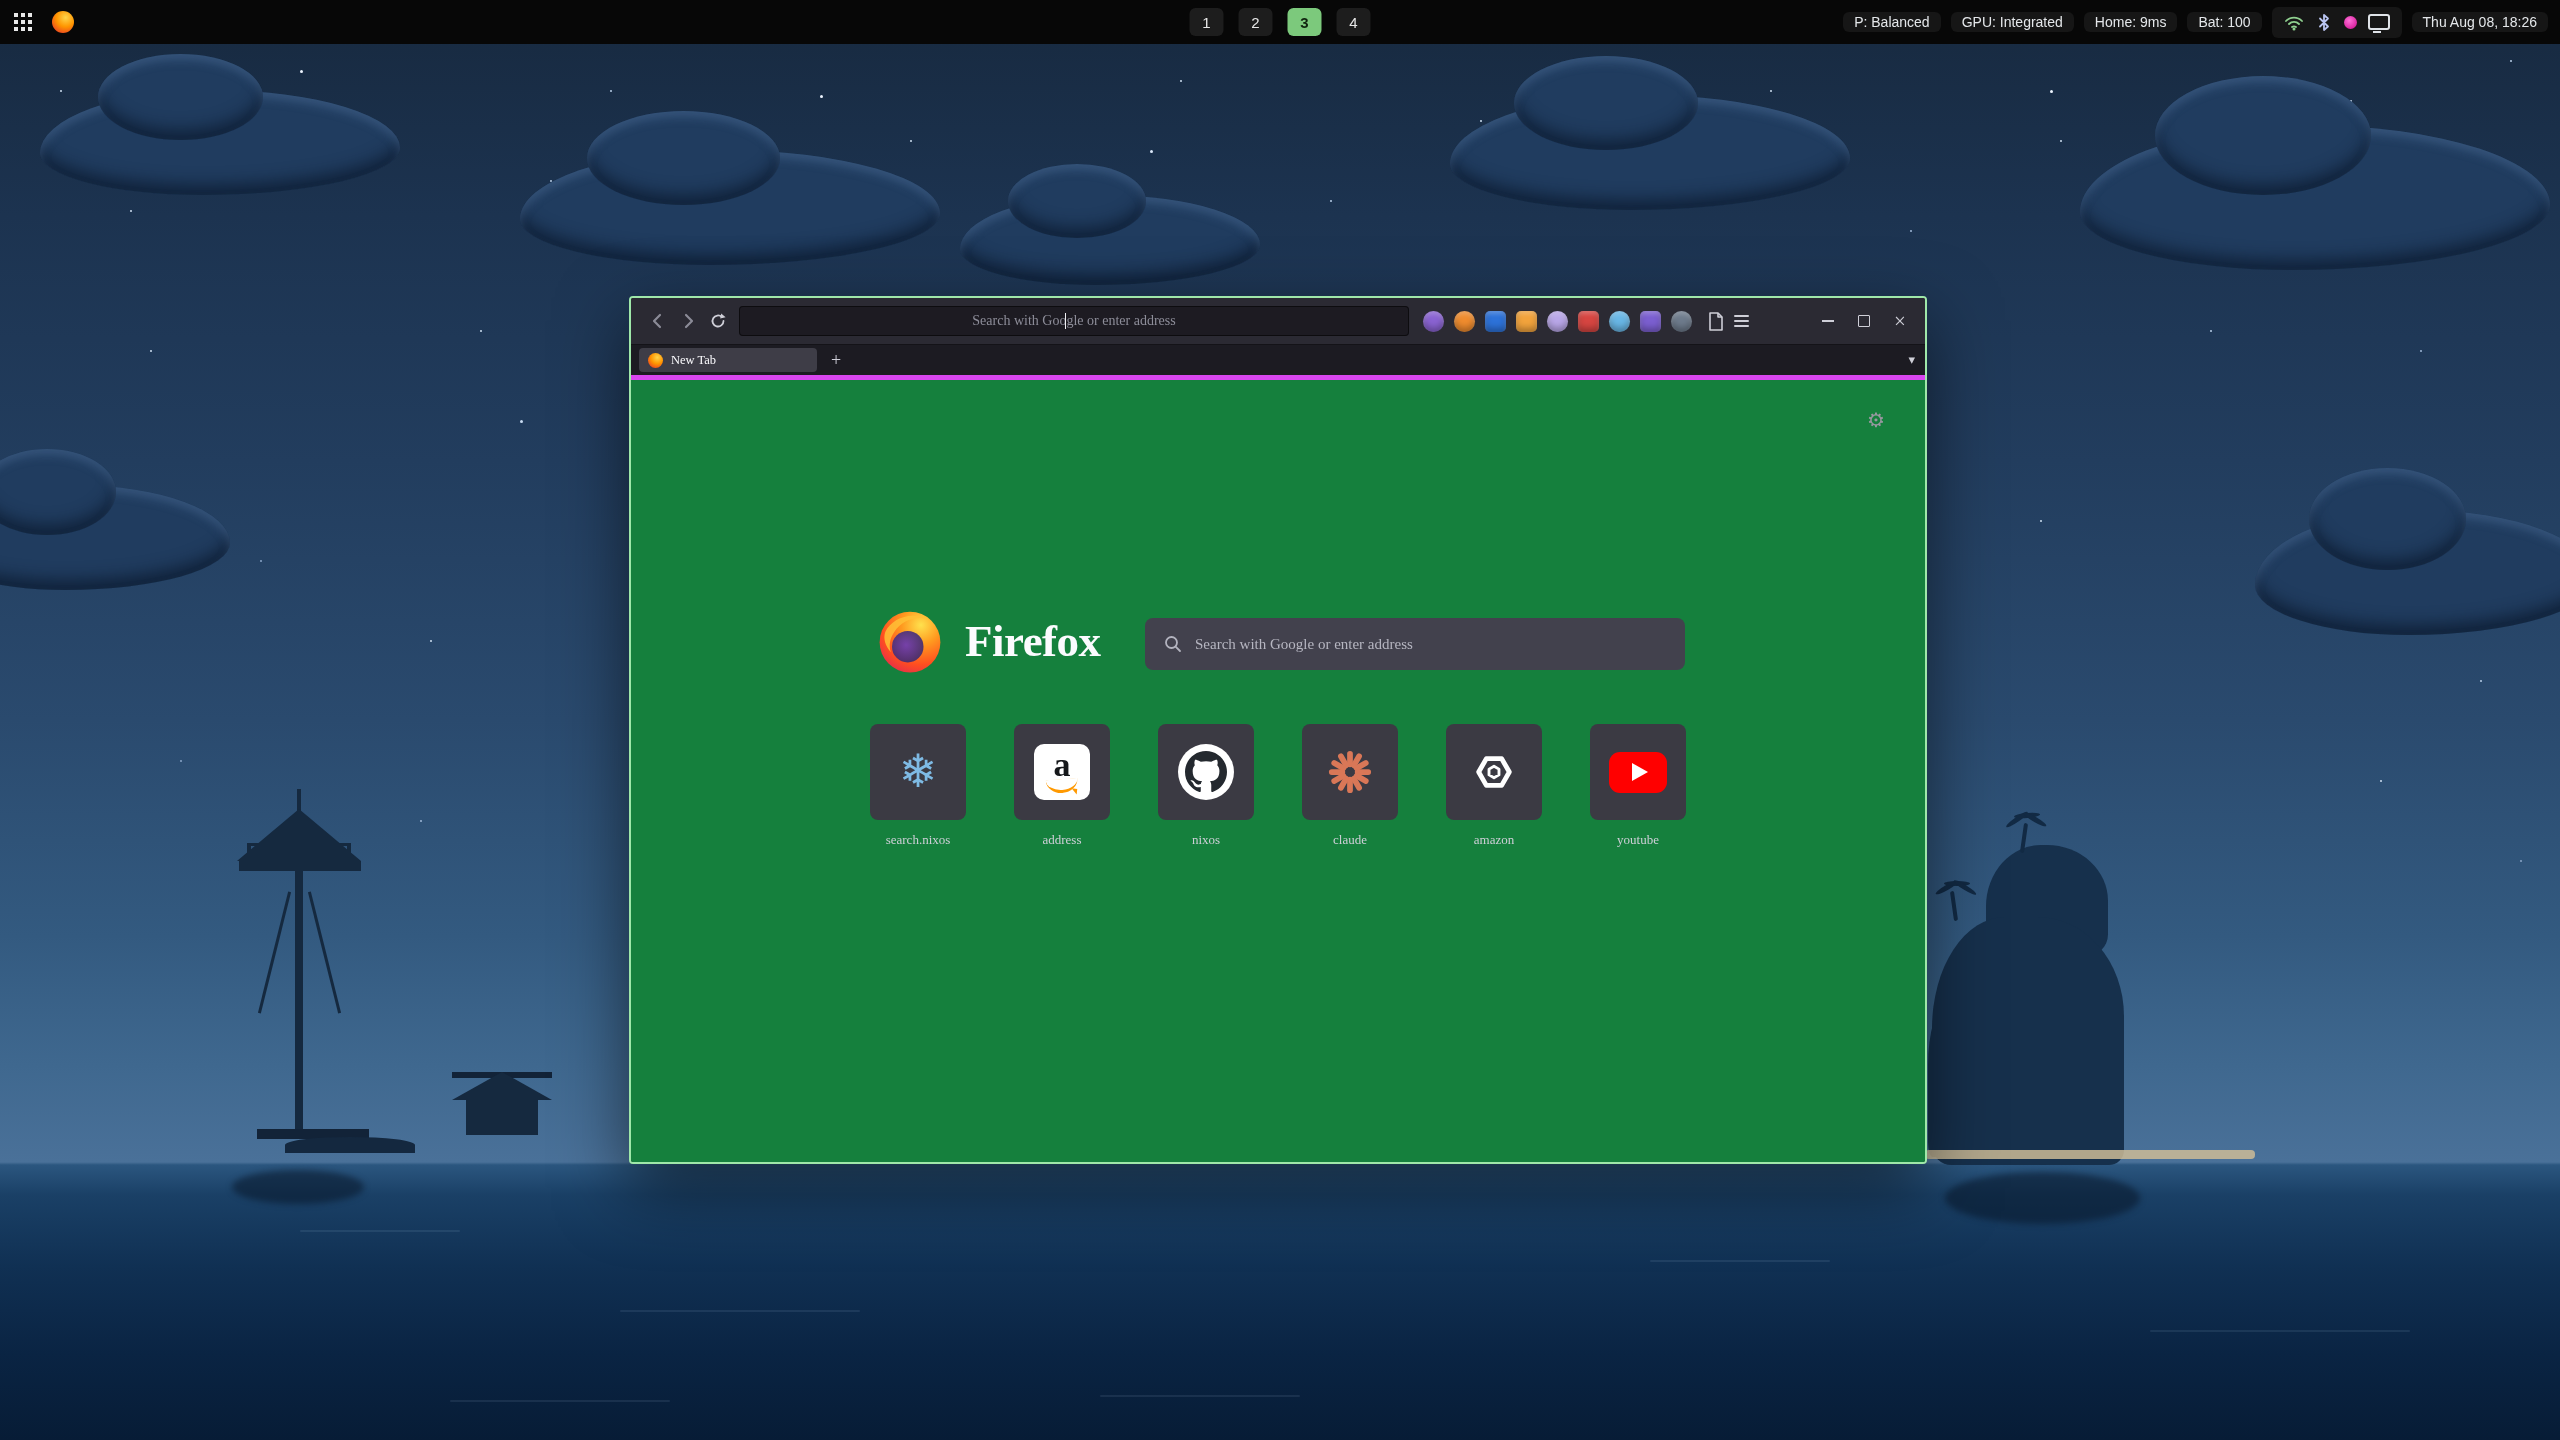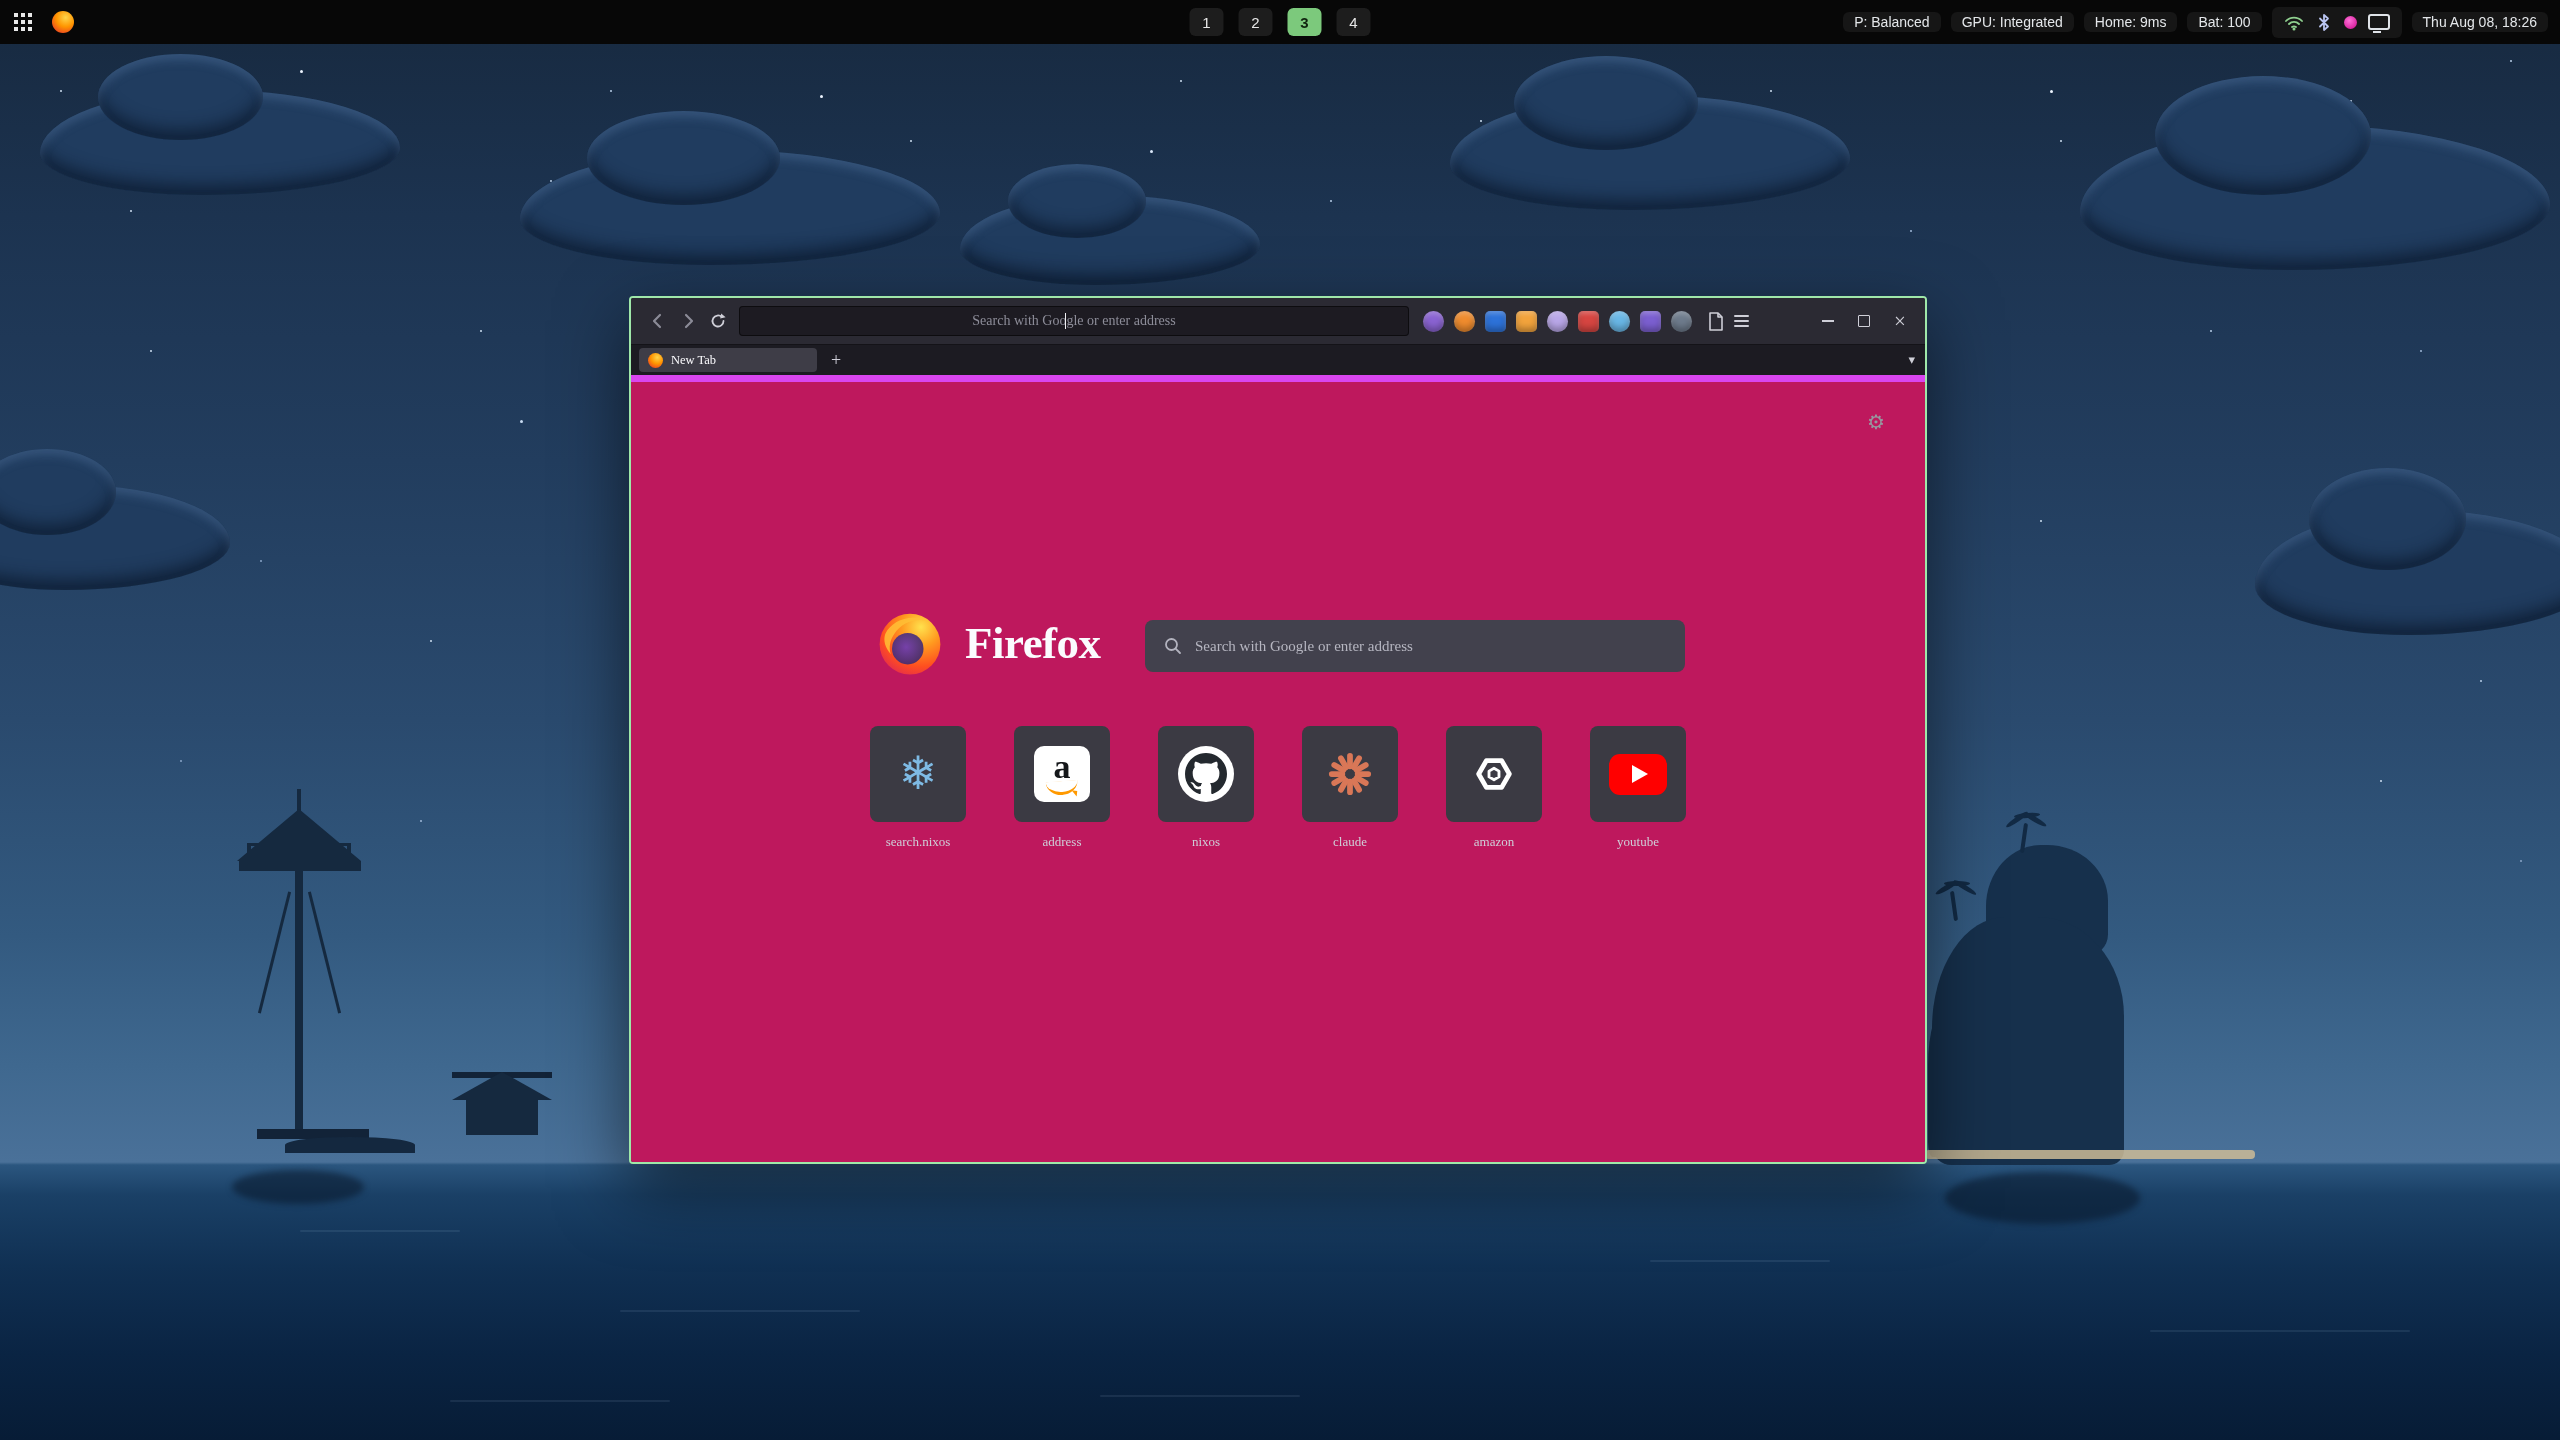--- a/index.html
+++ b/index.html
@@ -127,21 +127,21 @@
     border-top:1px solid #141318;padding-left:8px;}
   .tab{display:flex;align-items:center;gap:8px;width:160px;height:24px;background:#3e3d47;
     border-radius:4px;padding:0 9px;}
   .tab-label{font-size:12.5px;color:#fbfbfe;}
   .newtab-btn{width:26px;height:24px;margin-left:6px;display:flex;align-items:center;justify-content:center;
     color:#cfcfd8;font-size:18px;border-radius:4px;}
   .newtab-btn::before{content:"+";}
   .tab-chevron{position:absolute;right:10px;top:0;height:30px;display:flex;align-items:center;color:#cfcfd8;font-size:13px;}
   .tab-chevron::before{content:"\25BE";}
 
-  .content{position:relative;height:787px;background:#be185d;border-top:7px solid #d946ef;}
+  .content{position:relative;height:787px;background:#15803d;border-top:5px solid #d946ef;}
   .gear{position:absolute;right:40px;top:30px;color:#97979f;font-size:20px;line-height:1;}
   .gear::before{content:"\2699";}
   .ff-logo{position:absolute;left:243px;top:225px;width:72px;height:72px;}
   .wordmark{position:absolute;left:334px;top:225px;height:72px;line-height:72px;
     font-size:45px;font-weight:bold;color:#fbfbfe;letter-spacing:-0.5px;}
   .nt-search{position:absolute;left:514px;top:238px;width:540px;height:52px;background:#42414d;
     border-radius:8px;display:flex;align-items:center;padding:0 0 0 18px;box-sizing:border-box;}
   .nt-search .ph{margin-left:12px;font-size:15px;color:#b6b6c1;}
   .tiles{position:absolute;left:0;top:344px;width:100%;display:flex;justify-content:center;gap:48px;}
   .tile{width:96px;display:flex;flex-direction:column;align-items:center;}

